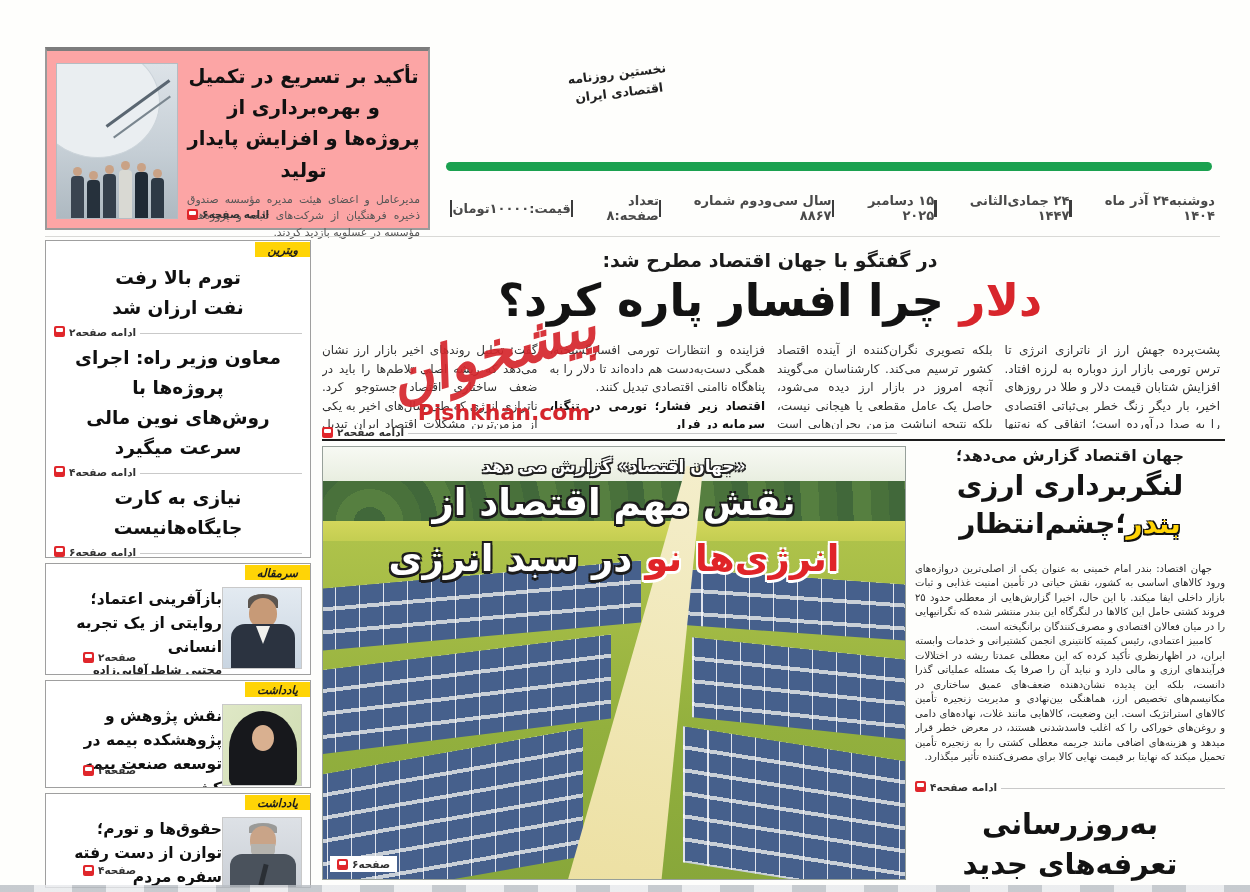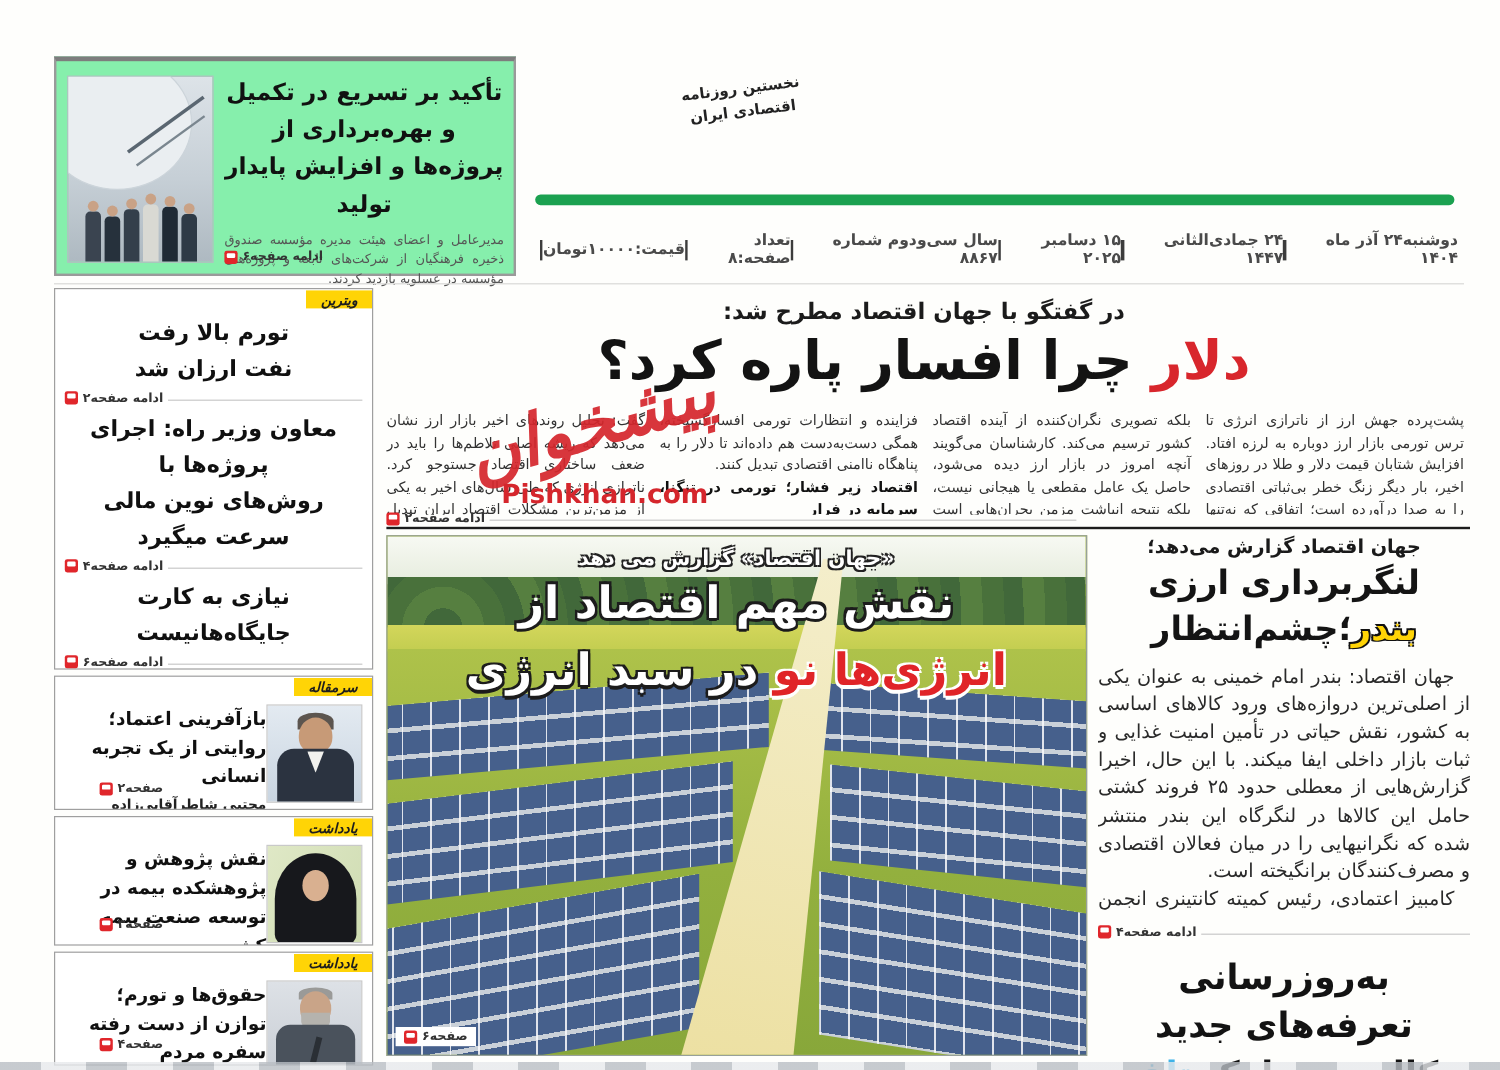--- a/index.html
+++ b/index.html
@@ -14,21 +14,21 @@
   .cont .txt { font-size:10.5px; font-weight:bold; color:#333; white-space:nowrap; direction:rtl; }
   .cont .ln { flex:1; height:1px; background:#c9c9c9; margin-top:3px; }
 
   .tab { height:17px; display:flex; direction:rtl; align-items:center; overflow:hidden;font-style:italic; }
   .tab .lbl { background:#ffd406; color:#1d1d1d; font-size:11.5px; font-weight:bold; padding:1px 12px 0; white-space:nowrap; }
   .tab .gap { width:6px; background:#fff; }
   .tab .notch { width:24px; background:#ffd406; border-radius:0 0 0 16px; }
   .tab .rest { flex:1; background:#f0f0ee; }
 
   
-  .topbox { position:absolute; left:45px; top:47px; width:385px; height:183px; background:#86efac;
+  .topbox { position:absolute; left:45px; top:47px; width:385px; height:183px; background:#fca5a5;
             border:2px solid #9a9a9a; border-top:4px solid #7d7d7d; }
   .topbox .photo { position:absolute; left:9px; top:12px; width:122px; height:156px; border:1px solid #b5bcc2;
                    background:linear-gradient(180deg,#dde3e8 0%,#c6cfd6 55%,#aeb9c1 100%); overflow:hidden; }
   .tb-tank { position:absolute; left:-22px; top:-18px; width:125px; height:112px; background:#eaeef1; border:1px solid #ccd4da; border-radius:50%; }
   .tb-stair { position:absolute; left:42px; top:38px; width:78px; height:3px; background:#5a6671; transform:rotate(-36deg); }
   .tb-stair2 { position:absolute; left:50px; top:52px; width:70px; height:2px; background:#7a868f; transform:rotate(-36deg); }
   .tb-crowd { position:absolute; left:0; bottom:0; width:100%; height:56px; display:flex; align-items:flex-end; justify-content:center; gap:3px; }
   .fig { width:13px; border-radius:4px 4px 0 0; position:relative; }
   .fig::before { content:""; position:absolute; top:-9px; left:2px; width:9px; height:9px; border-radius:50%; background:#c9a286; }
   .f1 { height:40px; background:#2e3a46; } .f2 { height:46px; background:#1f2a35; }
@@ -67,21 +67,21 @@
   .wm-script { position:absolute; left:408px; top:316px; width:190px; text-align:center; font-size:58px; font-weight:bold;
                color:#d5262c; transform:rotate(-16deg); opacity:.92; z-index:30; font-style:italic; }
   .wm-domain { position:absolute; left:414px; top:400px; width:180px; text-align:center; font-size:22px; font-weight:bold;
                color:#d5262c; z-index:30; direction:ltr; }
 
   
   .port { position:absolute; left:915px; top:446px; width:310px; height:444px; }
   .port .kick { text-align:center; font-size:16px; font-weight:bold; color:#1a1a1a; }
   .port .head { margin-top:2px; text-align:center; font-size:28px; font-weight:bold; line-height:1.35; color:#141414; }
   .port .head .accent { color:#ffd406; text-shadow:-1.5px -1.5px 0 #111, 1.5px -1.5px 0 #111, -1.5px 1.5px 0 #111, 1.5px 1.5px 0 #111; }
-  .port .body { margin-top:9px; height:212px; overflow:hidden; font-size:16px; line-height:1.45; text-align:justify; color:#2a2a2a; }
+  .port .body { margin-top:19px; height:212px; overflow:hidden; font-size:10px; line-height:1.45; text-align:justify; color:#2a2a2a; }
   .port .body p { text-indent:13px; }
   .port .cont { margin-top:7px; }
   .tariff { margin-top:11px; text-align:center; font-size:29px; font-weight:bold; line-height:1.4; color:#131313; }
   .tariff .accent { color:#3fb3e8; }
 
   
   .solar { position:absolute; left:322px; top:446px; width:584px; height:434px; border:1px solid #97a09a; overflow:hidden; background:#9fb542; }
   .sv-sky { position:absolute; top:0; left:0; right:0; height:40px; background:linear-gradient(#f7f9f3,#e6ecdd); }
   .sv-trees { position:absolute; top:34px; left:0; right:0; height:42px;
               background:repeating-radial-gradient(circle at 8% 100%, #41683a 0 16px, #567f40 16px 34px, #49713b 34px 52px); }

